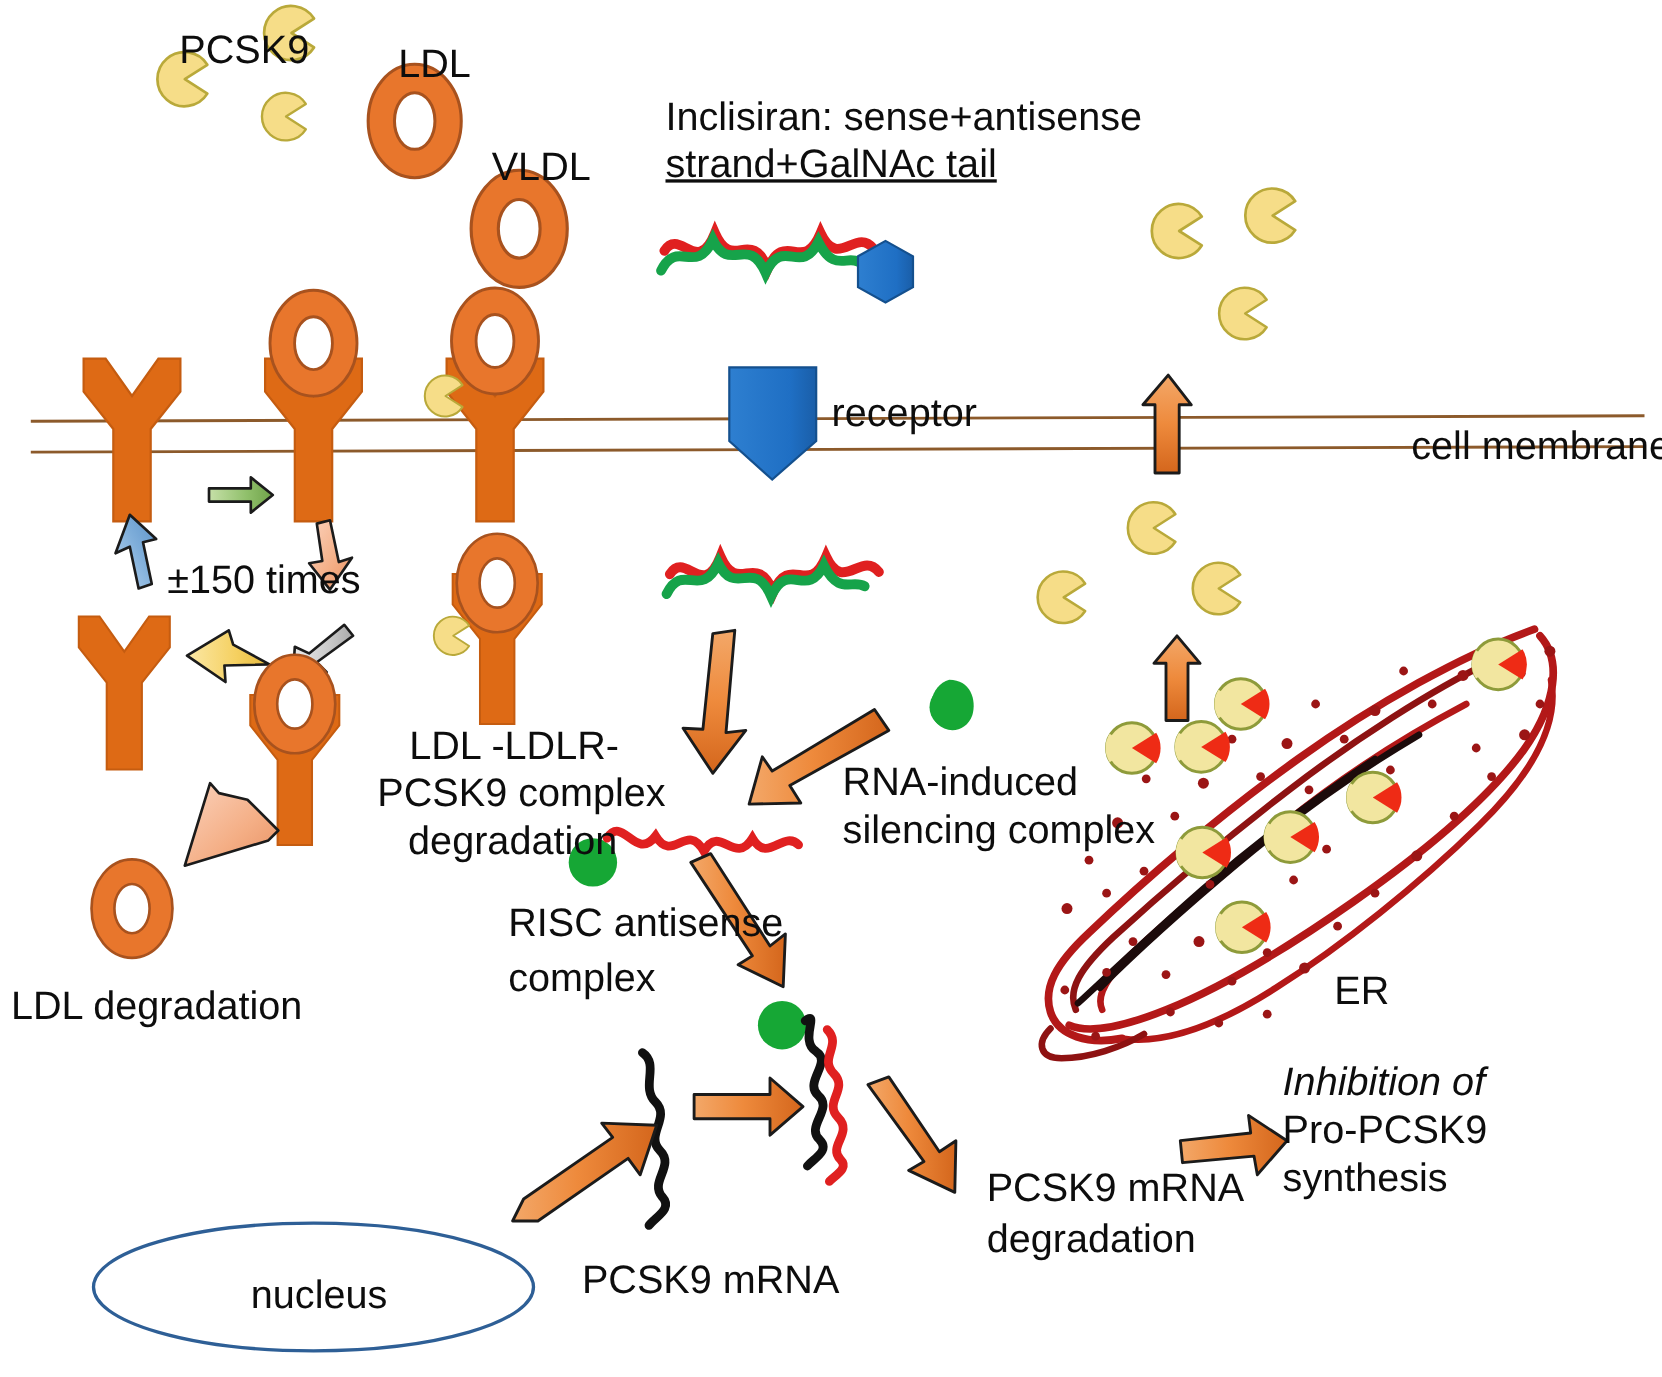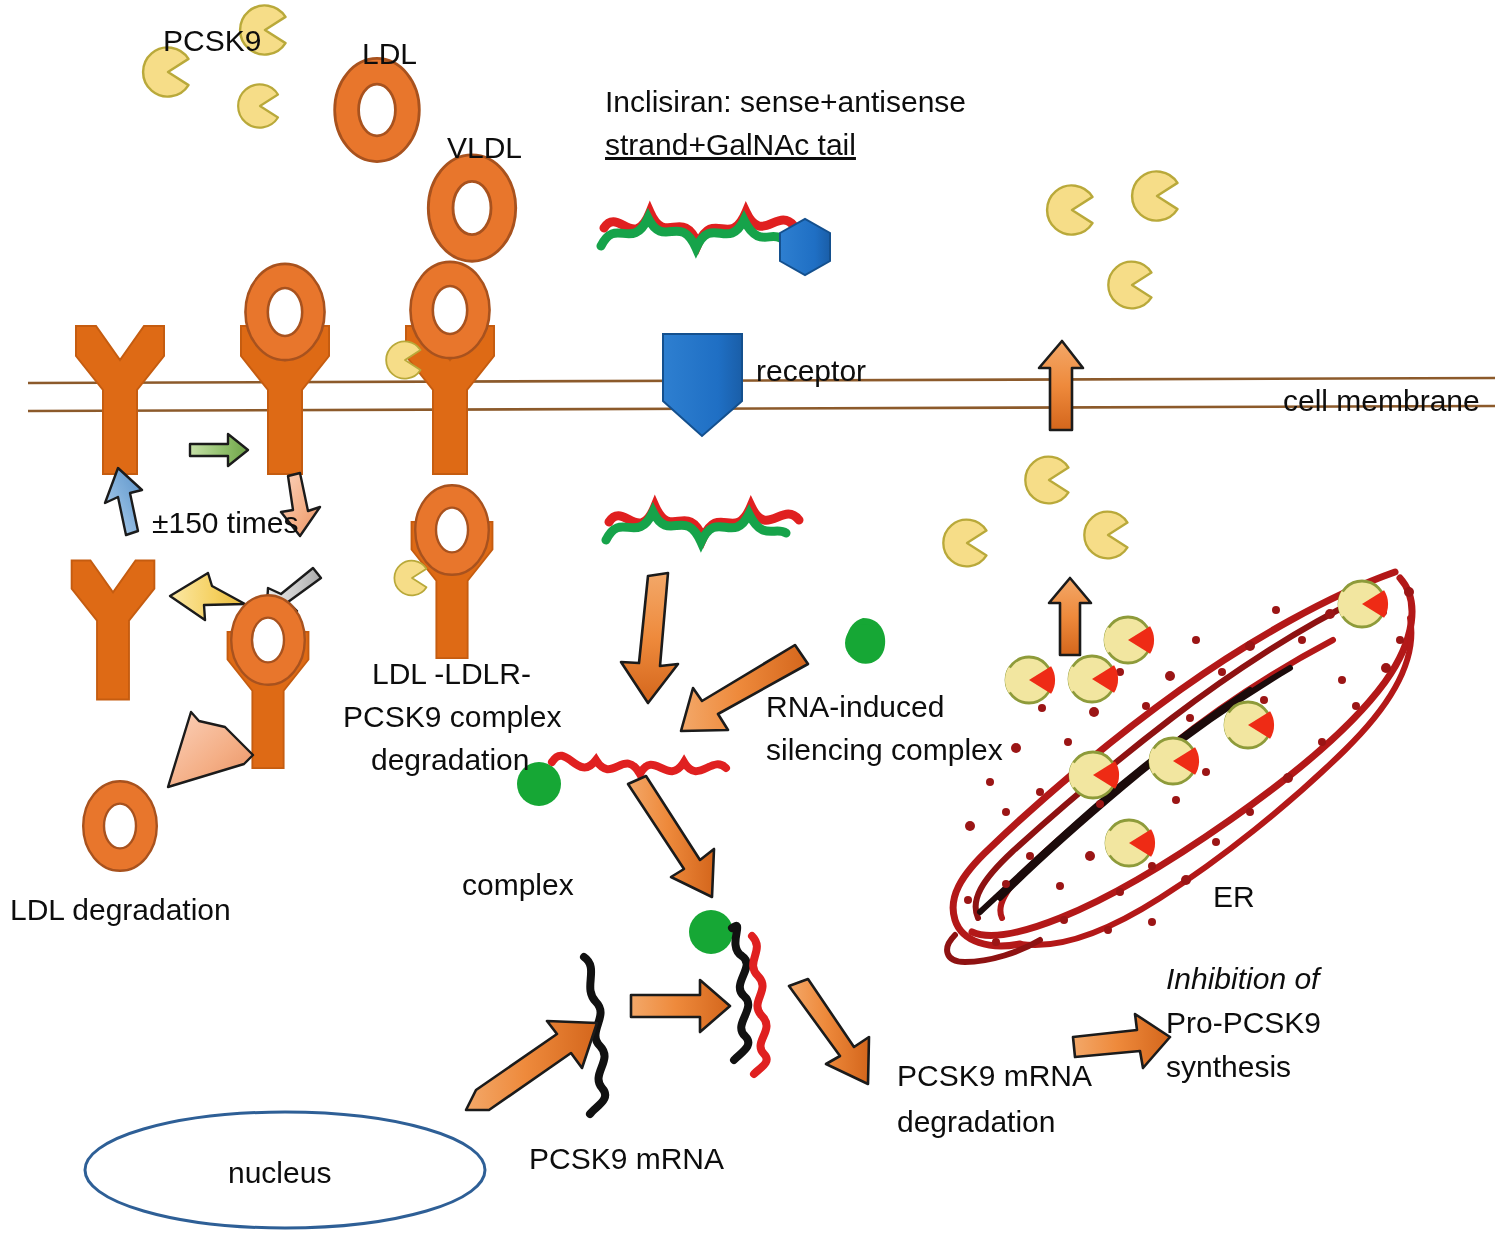--- a/index.html
+++ b/index.html
@@ -1,20 +1,20 @@
 <!DOCTYPE html>
 <html><head>
 <meta charset="utf-8">
 <style>
   html,body{margin:0;padding:0;background:#fff;}
   body{width:1511px;height:1252px;position:relative;overflow:hidden;
        font-family:"Liberation Sans","DejaVu Sans",sans-serif;color:#111;}
   #stage{position:absolute;left:0;top:0;width:1511px;height:1252px;}
   svg.layer{position:absolute;left:0;top:0;width:1511px;height:1252px;}
-  .lbl{position:absolute;font-size:30px;line-height:1.28;color:#0d0d0d;white-space:pre;}
+  .lbl{position:absolute;font-size:36px;line-height:1.28;color:#0d0d0d;white-space:pre;}
 </style>
 </head>
 <body>
 
 <div id="stage">
 
   <svg class="layer" viewBox="0 0 1511 1252">
     <defs>
       <linearGradient id="gOrange" x1="0" y1="0" x2="1" y2="0">
         <stop offset="0%" stop-color="#F3A869"></stop>
@@ -347,20 +347,21 @@
   <div class="lbl" style="left:605px;top:83px;">Inclisiran: sense+antisense</div>
   <div class="lbl" style="left:605px;top:126px;text-decoration:underline;">strand+GalNAc tail</div>
   <div class="lbl" style="left:756px;top:352px;">receptor</div>
   <div class="lbl" style="left:1283px;top:382px;">cell membrane</div>
   <div class="lbl" style="left:152px;top:504px;">±150 times</div>
   <div class="lbl" style="left:372px;top:655px;">LDL -LDLR-</div>
   <div class="lbl" style="left:343px;top:698px;">PCSK9 complex</div>
   <div class="lbl" style="left:371px;top:741px;">degradation</div>
   <div class="lbl" style="left:766px;top:688px;">RNA-induced</div>
   <div class="lbl" style="left:766px;top:731px;">silencing complex</div>
+  <div class="lbl" style="left:462px;top:816px;">RISC antisense</div>
   <div class="lbl" style="left:462px;top:866px;">complex</div>
   <div class="lbl" style="left:10px;top:891px;">LDL degradation</div>
   <div class="lbl" style="left:1213px;top:878px;">ER</div>
   <div class="lbl" style="left:1166px;top:960px;font-style:italic;">Inhibition of</div>
   <div class="lbl" style="left:1166px;top:1004px;">Pro-PCSK9</div>
   <div class="lbl" style="left:1166px;top:1048px;">synthesis</div>
   <div class="lbl" style="left:897px;top:1057px;">PCSK9 mRNA</div>
   <div class="lbl" style="left:897px;top:1103px;">degradation</div>
   <div class="lbl" style="left:529px;top:1140px;">PCSK9 mRNA</div>
   <div class="lbl" style="left:228px;top:1154px;">nucleus</div>

